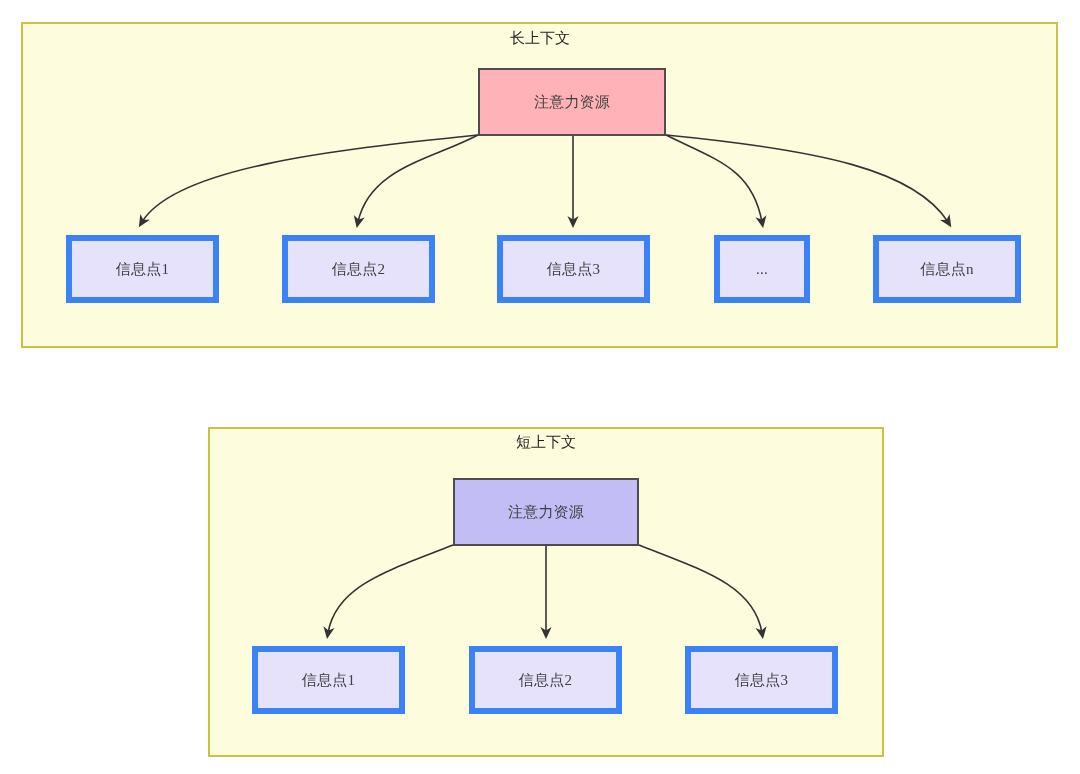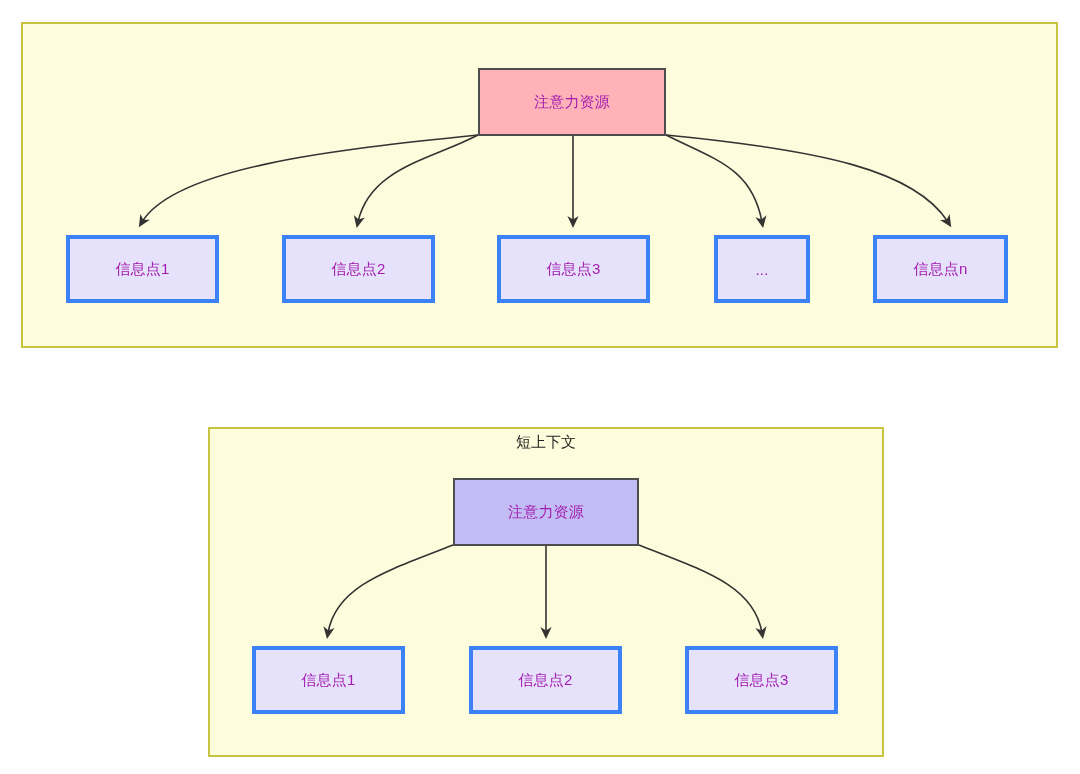--- a/index.html
+++ b/index.html
@@ -57,45 +57,46 @@
   #title-short { left: 208px; top: 435px; width: 676px; font-family: Liberation Serif, serif; }
 
   
   .node {
     position: absolute;
     box-sizing: border-box;
     display: flex;
     align-items: center;
     justify-content: center;
     font-size: 15px;
-    color: #a21caf;
+    color: #404040;
     white-space: nowrap;
     letter-spacing: 0.2px;
   }
 
   .node.root-red {
     background: #FFB3B8;
     border: 2px solid #4D4D4D;
   }
   .node.root-blue {
     background: #C3BDF5;
     border: 2px solid #4D4D4D;
   }
   .node.leaf {
     background: #E6E2FC;
-    border: 4px solid #3b82f6;
+    border: 6px solid #3b82f6;
+    font-family: Liberation Serif, serif;
   }
 
   
   #lc-root   { left: 478px; top: 68px;  width: 188px; height: 68px; }
   #lc-leaf-1 { left: 66px;  top: 235px; width: 153px; height: 68px; }
   #lc-leaf-2 { left: 282px; top: 235px; width: 153px; height: 68px; }
   #lc-leaf-3 { left: 497px; top: 235px; width: 153px; height: 68px; }
   #lc-leaf-4 { left: 714px; top: 235px; width: 96px;  height: 68px; }
-  #lc-leaf-5 { left: 873px; top: 235px; width: 135px; height: 68px; }
+  #lc-leaf-5 { left: 873px; top: 235px; width: 148px; height: 68px; }
 
   
   #sc-root   { left: 453px; top: 478px; width: 186px; height: 68px; }
   #sc-leaf-1 { left: 252px; top: 646px; width: 153px; height: 68px; }
   #sc-leaf-2 { left: 469px; top: 646px; width: 153px; height: 68px; }
   #sc-leaf-3 { left: 685px; top: 646px; width: 153px; height: 68px; }
 
   
   #edges {
     position: absolute;
@@ -111,20 +112,21 @@
     stroke-width: 1.6;
   }
 </style>
 </head>
 <body>
 
 <div id="canvas">
 
   <div class="panel" id="panel-long"></div>
 
+  <div class="panel-title" id="title-long">长上下文</div>
 
   <div class="panel" id="panel-short"></div>
 
   <div class="panel-title" id="title-short">短上下文</div>
 
   <svg id="edges" viewBox="0 0 1080 774" width="1080" height="774">
     <defs>
       <marker id="arrowhead" markerWidth="9" markerHeight="9" refX="4.2" refY="4" orient="auto" markerUnits="strokeWidth">
         <path d="M 0.5 0.5 L 8 4 L 0.5 7.5 L 2.6 4 Z" fill="#333333"></path>
       </marker>

